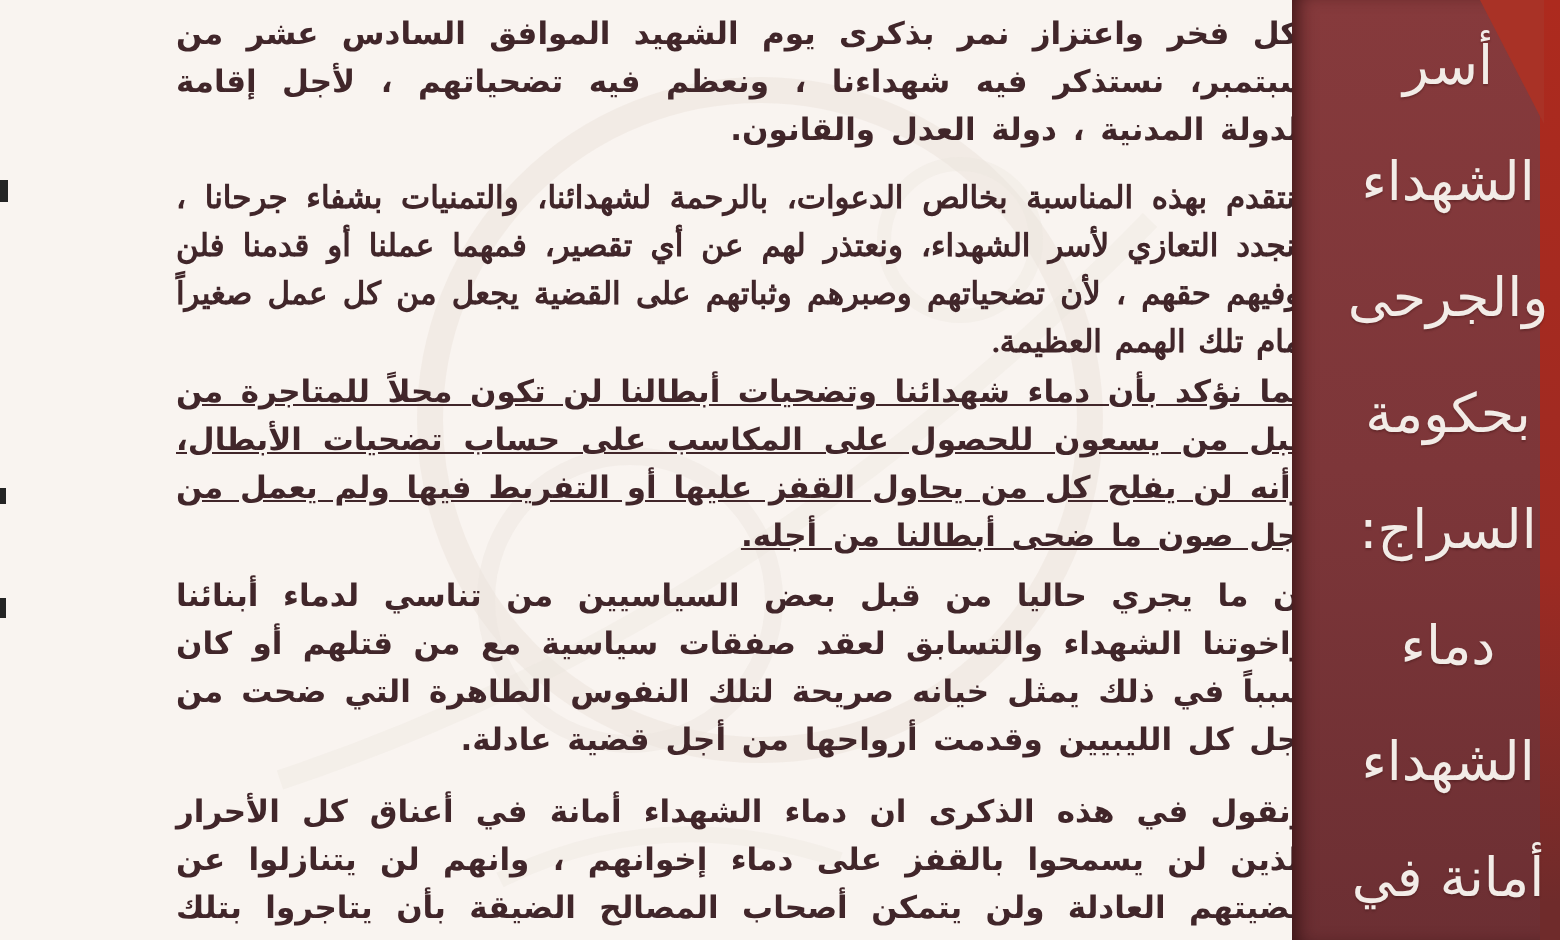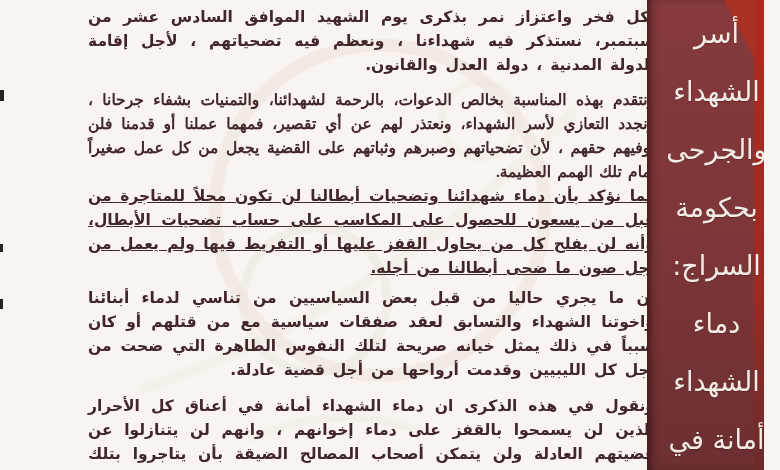--- a/index.html
+++ b/index.html
@@ -23,23 +23,24 @@
   .para:nth-of-type(5){margin-bottom:0px;}
   
   .watermark{position:absolute;top:0;left:0;pointer-events:none;}
   
   .scan-mark{position:absolute;left:0;background:#242424;}
   .scan-mark.m1{top:90px;width:4px;height:11px;}
   .scan-mark.m2{top:244px;width:3px;height:8px;}
   .scan-mark.m3{top:299px;width:3px;height:10px;}
   
   .sidebar{
-    position:absolute;top:0;right:16px;width:117px;height:470px;overflow:hidden;
+    position:absolute;top:0;right:0;width:117px;height:470px;overflow:hidden;
     background:linear-gradient(180deg,#863a3c 0%,#7d3639 50%,#6c2f33 100%);
     box-shadow:inset 7px 0 9px -4px rgba(42,12,14,.75);
+    padding-left:17px;
   }
   .edge-strip{
     position:absolute;top:0;right:0;width:10px;height:470px;
     background:linear-gradient(180deg,#ad2a1e 0%,#9e2a22 60%,#6f2b2b 96%);
   }
   .corner-accent{
     position:absolute;top:0;right:8px;width:32px;height:62px;
     background:#a93226;
     clip-path:polygon(0 0,100% 0,100% 100%);
   }

